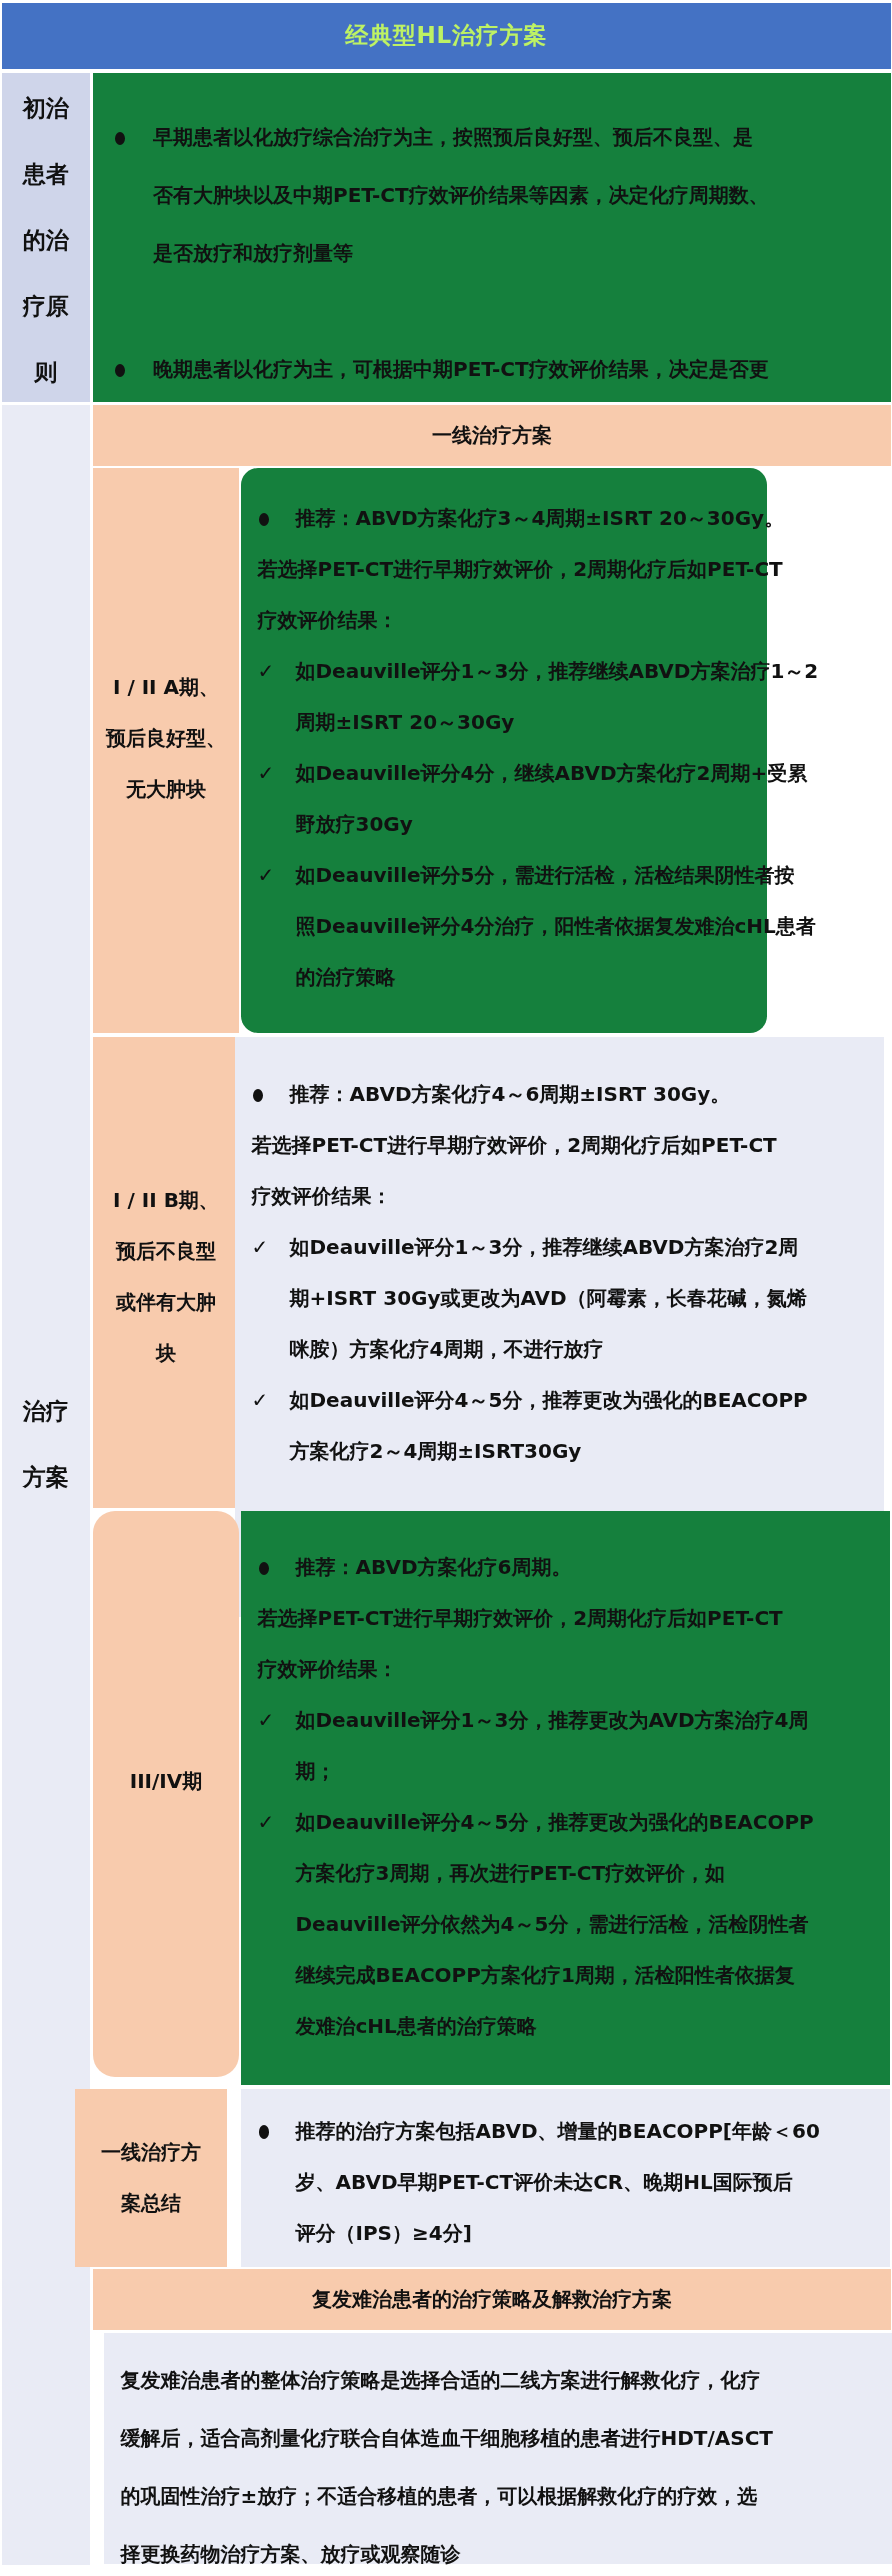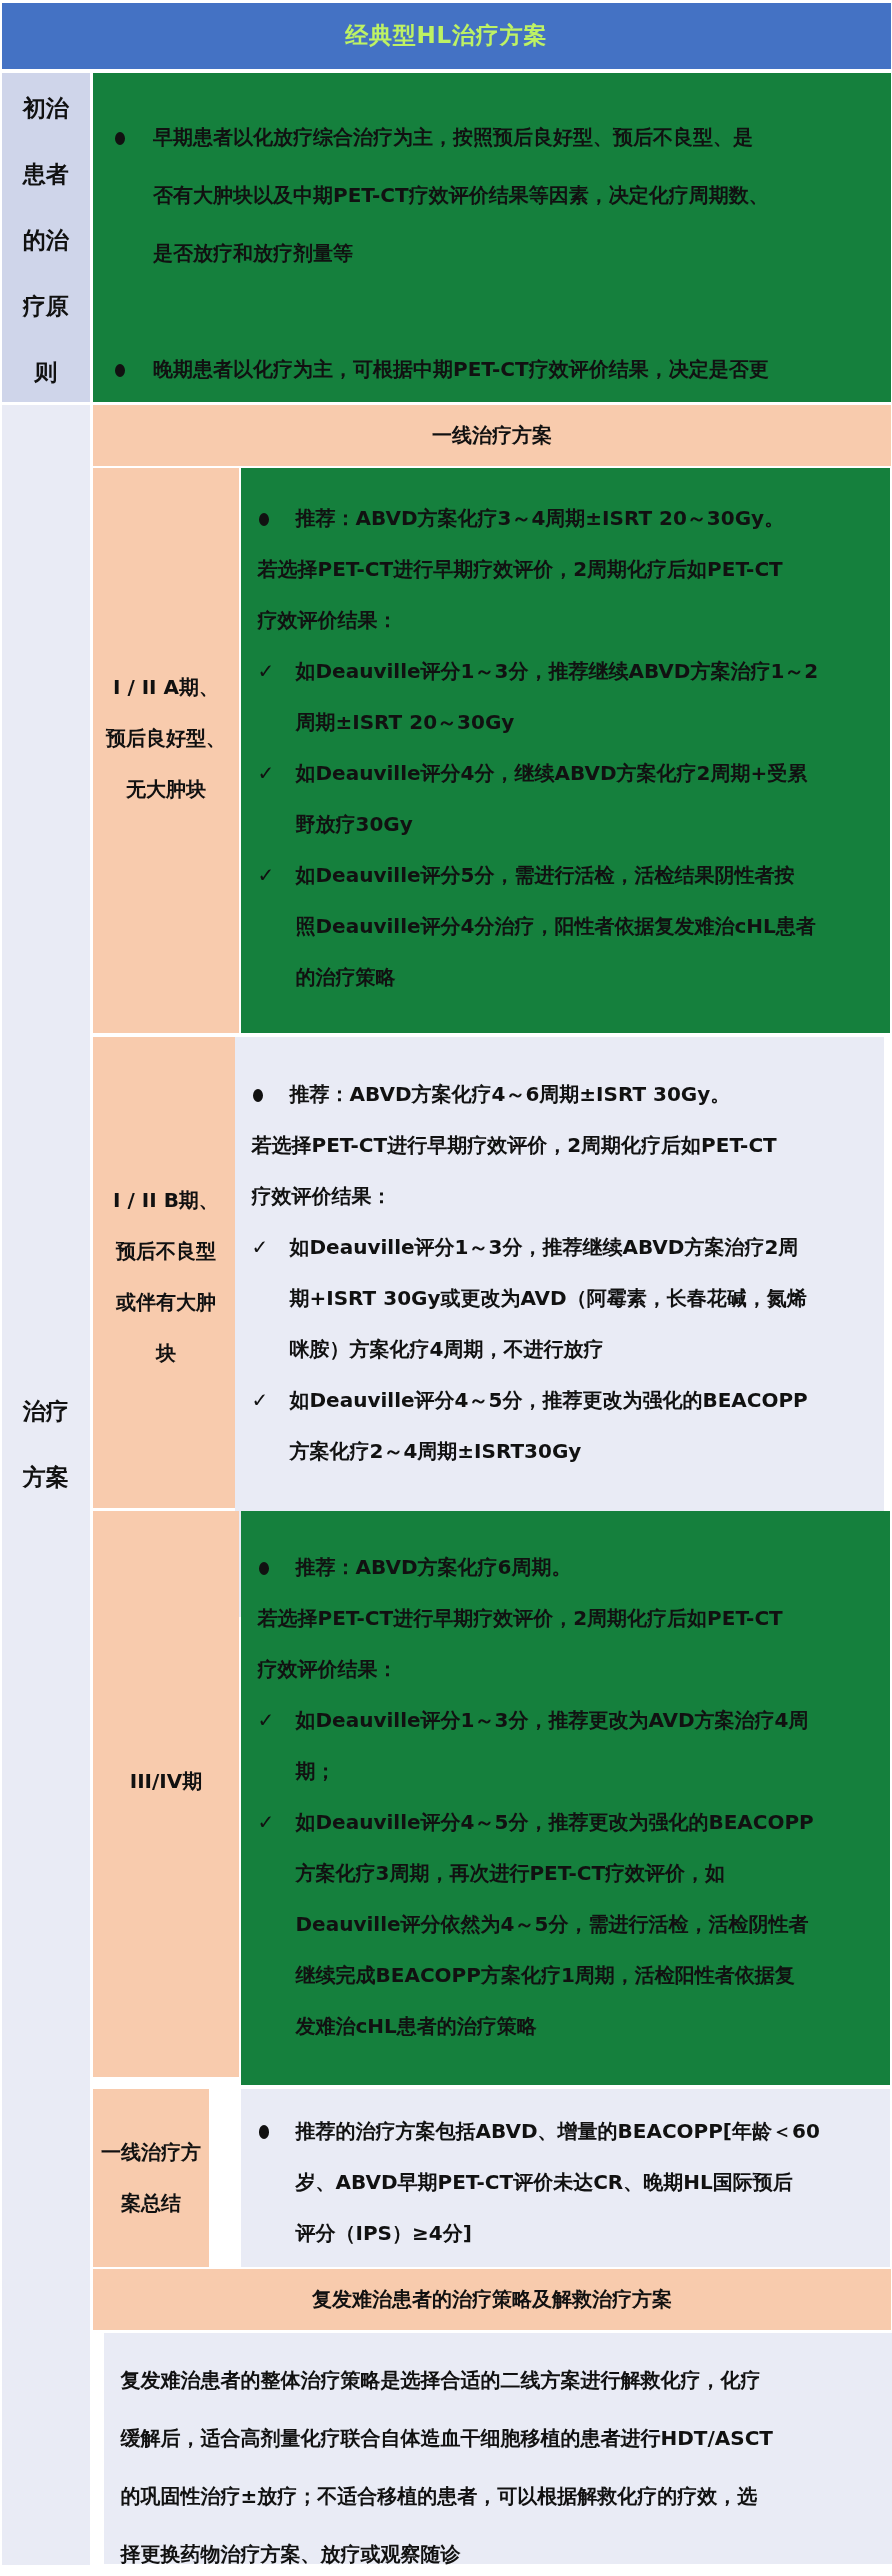--- a/index.html
+++ b/index.html
@@ -115,21 +115,21 @@
 
   <div class="abs section-head" style="left:93px; top:405px; width:798px; height:61px;">一线治疗方案</div>
 
   <div class="abs stage-label" style="left:93px; top:468px; width:146px; height:565px;">
     <div style="margin-top:-25px;">
       <span>I / II  A期、</span>
       <span>预后良好型、</span>
       <span>无大肿块</span>
     </div>
   </div>
-  <div class="abs cell-blue content" style="left:241px; top:468px; width:649px; height:565px; padding-top:25px;">
+  <div class="abs cell-blue content" style="left:241px; top:468px; width:526px; height:565px; padding-top:25px;border-radius:17px;">
     <div class="item">
       <div class="mark"><span class="bullet-dot"></span></div>
       <div class="txt">
           <span>推荐：ABVD方案化疗3～4周期±ISRT 20～30Gy。</span>
         </div>
     </div>
     <span class="line">若选择PET-CT进行早期疗效评价，2周期化疗后如PET-CT</span>
     <span class="line">疗效评价结果：</span>
     <div class="item">
       <div class="mark check">✓</div>
@@ -182,21 +182,21 @@
     </div>
     <div class="item">
       <div class="mark check">✓</div>
       <div class="txt">
         <span>如Deauville评分4～5分，推荐更改为强化的BEACOPP</span>
         <span>方案化疗2～4周期±ISRT30Gy</span>
       </div>
     </div>
   </div>
 
-  <div class="abs stage-label" style="left:93px; top:1511px; width:146px; height:566px;">
+  <div class="abs stage-label" style="left:93px; top:1511px; width:146px; height:566px;border-radius:22px;">
     <div style="margin-top:-25px;">
       <span>III/IV期</span>
     </div>
   </div>
   <div class="abs cell-blue content" style="left:241px; top:1511px; width:649px; height:574px; padding-top:31px;">
     <div class="item">
       <div class="mark"><span class="bullet-dot"></span></div>
       <div class="txt">
           <span>推荐：ABVD方案化疗6周期。</span>
         </div>
@@ -215,21 +215,21 @@
       <div class="txt">
         <span>如Deauville评分4～5分，推荐更改为强化的BEACOPP</span>
         <span>方案化疗3周期，再次进行PET-CT疗效评价，如</span>
         <span>Deauville评分依然为4～5分，需进行活检，活检阴性者</span>
         <span>继续完成BEACOPP方案化疗1周期，活检阳性者依据复</span>
         <span>发难治cHL患者的治疗策略</span>
       </div>
     </div>
   </div>
 
-  <div class="abs stage-label" style="left:93px; top:2089px; width:116px; height:178px;">
+  <div class="abs stage-label" style="left:75px; top:2089px; width:152px; height:178px;">
     <div>
       <span>一线治疗方</span>
       <span>案总结</span>
     </div>
   </div>
   <div class="abs cell-light content" style="left:241px; top:2089px; width:649px; height:178px; padding-top:16.5px;">
     <div class="item">
       <div class="mark"><span class="bullet-dot"></span></div>
       <div class="txt">
         <span>推荐的治疗方案包括ABVD、增量的BEACOPP[年龄＜60</span>

